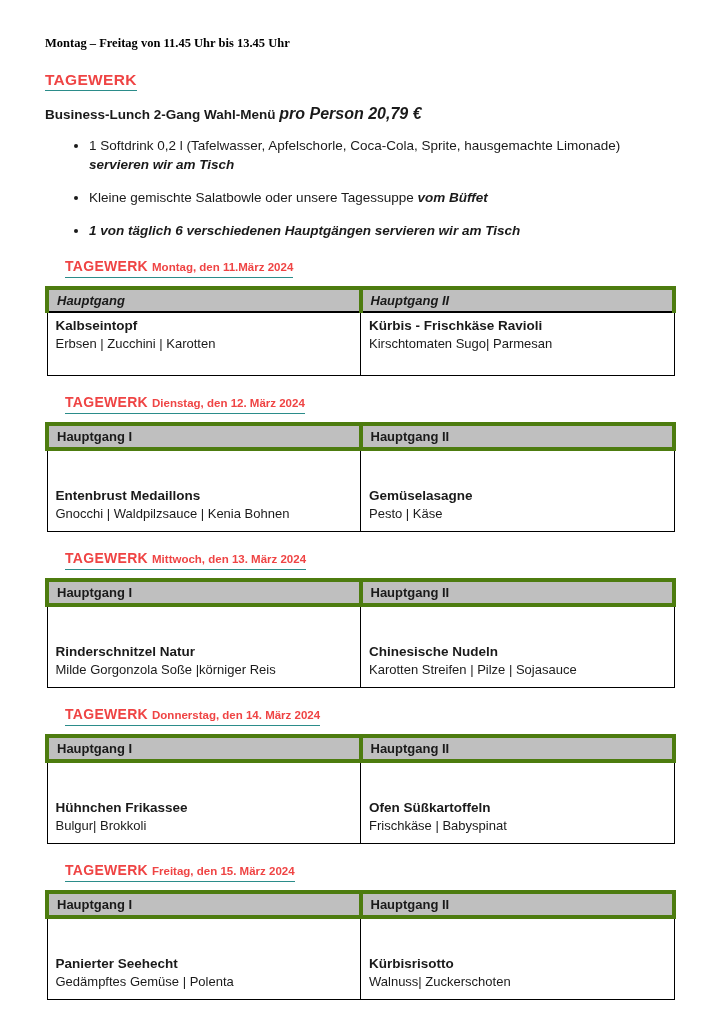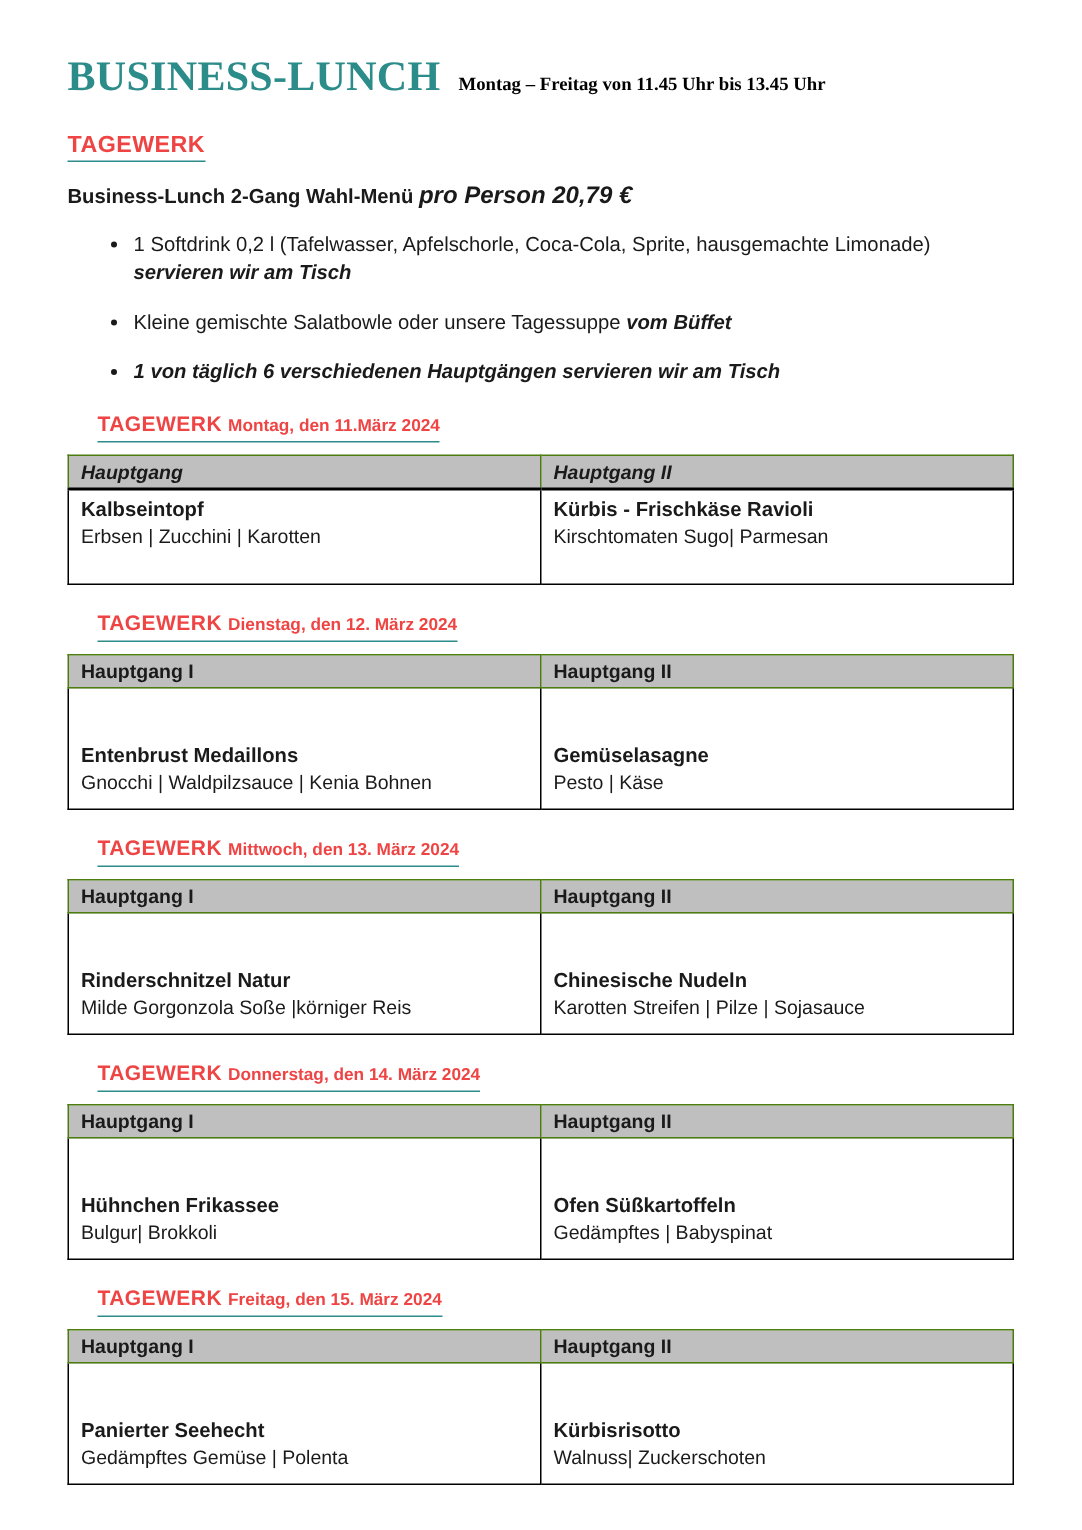--- a/index.html
+++ b/index.html
@@ -52,21 +52,21 @@
   .day-heading .teal-underline { padding-bottom: 2px; margin-left: 20px; }
 
   table.menu {
     margin-top: 8px;
     width: 631px;
     border-collapse: collapse;
     table-layout: fixed;
   }
   table.menu th {
     background: #bfbfbf;
-    border: 1px solid #4d7c0f;
+    border: 4px solid #4d7c0f;
     text-align: left;
     font-size: 13px; font-weight: 700;
     padding: 3px 8px;
     height: 21px;
   }
   table.menu.first th { font-style: italic; border-bottom: 2px solid #000; }
   table.menu td {
     border: 1px solid #000;
     vertical-align: top;
     padding: 4px 8px 22px 8px;
@@ -78,21 +78,20 @@
 
   
   .logo-wrap { margin-top: 38px; text-align: center; }
 </style>
 </head>
 <body>
 
 <div class="page">
 
   <div class="title-row">
-    <span class="doc-title">BUSINESS-LUNCH</span>
     <span class="doc-subtitle">Montag – Freitag von 11.45 Uhr bis 13.45 Uhr</span>
   </div>
 
   <div class="main-heading">
     <span class="teal-underline">TAGEWERK</span>
   </div>
 
   <div class="intro">
     <span>Business-Lunch 2-Gang Wahl-Menü </span><span class="price">pro Person 20,79 €</span>
   </div>
@@ -192,21 +191,21 @@
         <th>Hauptgang I</th>
         <th>Hauptgang II</th>
       </tr>
       <tr>
         <td>
           <div class="dish">Hühnchen Frikassee</div>
           <div class="sides">Bulgur| Brokkoli</div>
         </td>
         <td>
           <div class="dish">Ofen Süßkartoffeln</div>
-          <div class="sides">Gedämpftes | Babyspinat</div>
+          <div class="sides">Frischkäse | Babyspinat</div>
         </td>
       </tr>
     </tbody>
       </table>
   </div>
 
   <div class="day-section">
     <div class="day-heading">
       <span class="teal-underline"><span class="tg">TAGEWERK</span><span class="dt">Freitag, den 15. März 2024</span></span>
     </div>

